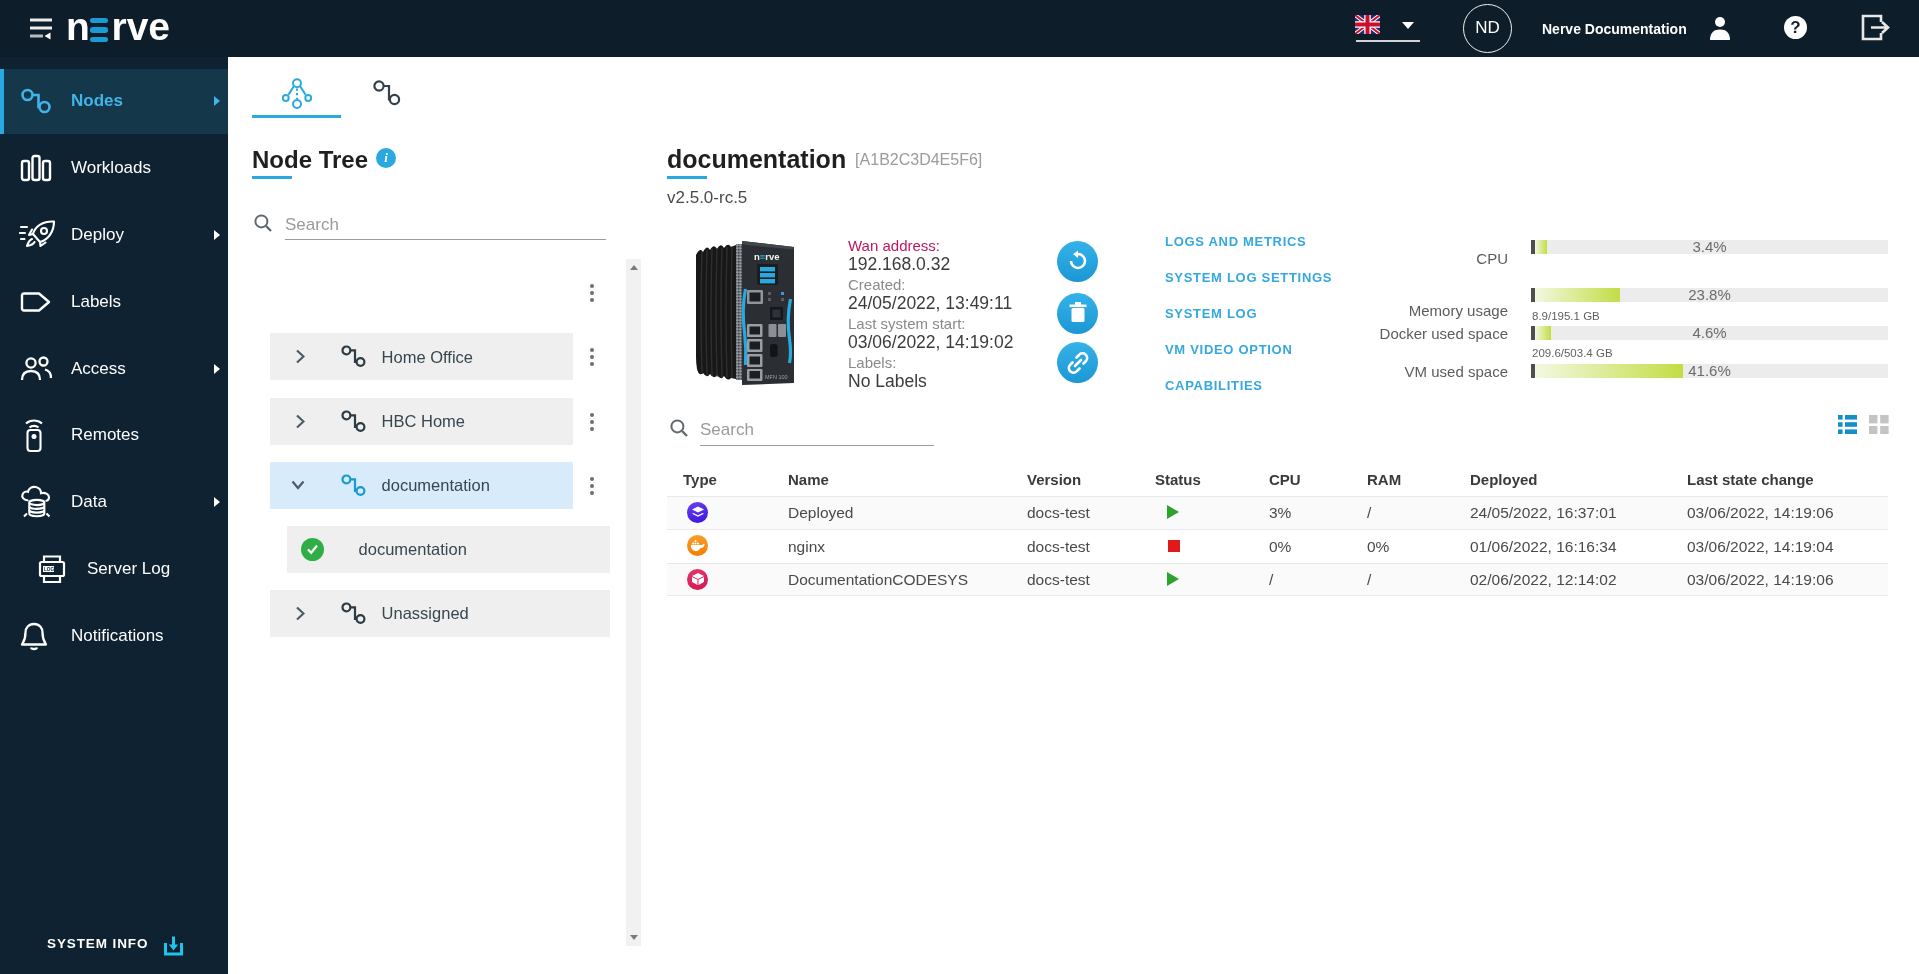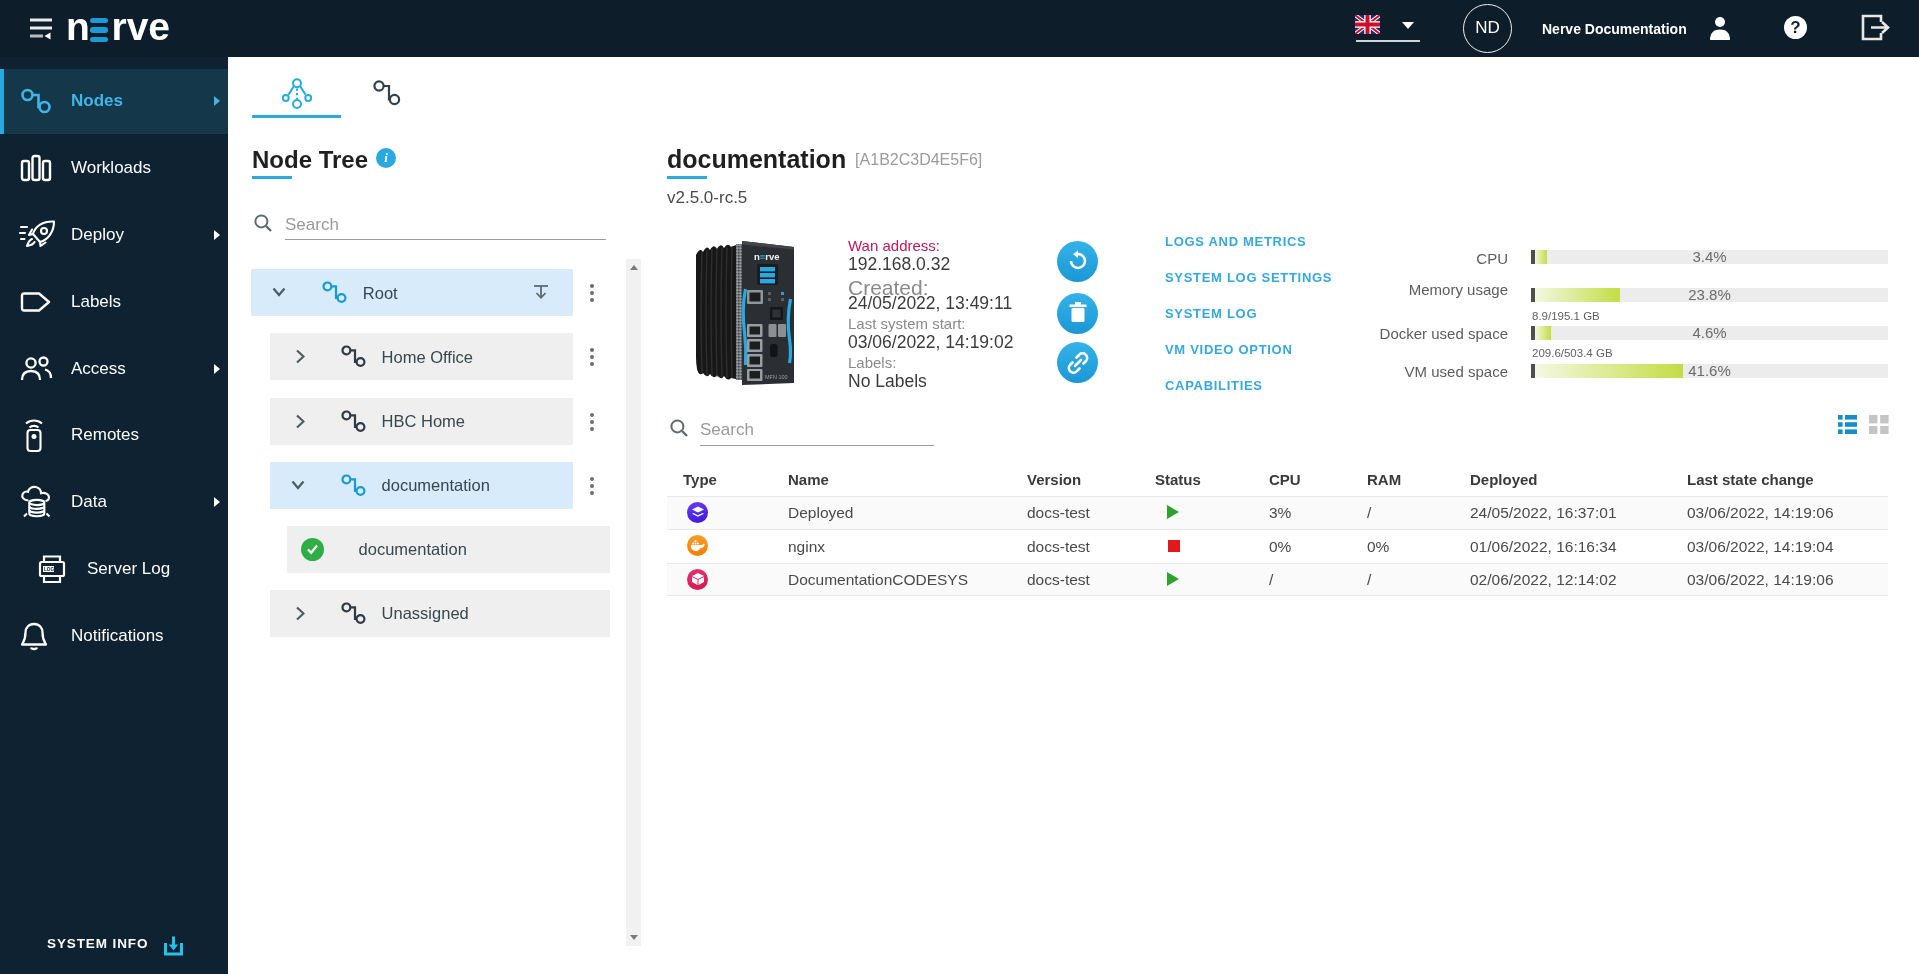--- a/index.html
+++ b/index.html
@@ -224,40 +224,20 @@
   <div class="abs" style="left:24px;top:118.9px;width:40px;height:3.2px;background:#29a9e0;"></div>
   <div class="abs" style="left:148px;top:90.5px;width:20px;height:20px;border-radius:50%;background:#29a9e0;color:#fff;font-size:13px;font-weight:700;text-align:center;line-height:20px;font-family:'Liberation Serif',serif;font-style:italic;">i</div>
 
   <svg class="abs" style="left:25px;top:156px" width="20" height="20" viewBox="0 0 20 20">
     <circle cx="8.4" cy="8.4" r="6" fill="none" stroke="#5f6a6f" stroke-width="2"></circle>
     <path d="M13 13 L18 18" stroke="#5f6a6f" stroke-width="2.4"></path>
   </svg>
   <div class="abs" style="left:57px;top:158px;font-size:17px;color:#9a9a9a;">Search</div>
   <div class="abs" style="left:56.6px;top:182.2px;width:321.7px;height:1px;background:#9c9c9c;"></div>
 
-  <div class="treerow bg-blue" style="left:23px;top:212px;width:322.4px;height:47px;">
-    <svg class="abs" style="left:21px;top:18px" width="14" height="10" viewBox="0 0 14 10">
-        <path d="M1.5 1.5 L7 8 L12.5 1.5" fill="none" stroke="#4b5c66" stroke-width="2.2"></path>
-      </svg>
-    <svg class="abs" style="left:71px;top:12px" width="25" height="23" viewBox="0 0 25 23">
-      <g fill="none" stroke="#189ad2" stroke-width="2.2">
-        <circle cx="5.4" cy="5.4" r="3.9"></circle>
-        <path d="M9.3 5.4 H14 V17 H15.7"></path>
-        <circle cx="19.5" cy="17" r="3.9"></circle>
-      </g>
-    </svg>
-    <span class="tlabel" style="left:111.8px;">Root</span>
-    <svg class="abs" style="left:281px;top:15px" width="18" height="17" viewBox="0 0 18 17">
-      <g fill="none" stroke="#5c6b73" stroke-width="1.8">
-        <path d="M2 2 H16"></path>
-          <path d="M9 2 V13"></path>
-          <path d="M4.5 9 L9 13.8 L13.5 9"></path>
-      </g>
-    </svg>
-  </div>
   <div class="dots3" style="left:362px;top:227px;">
       <i></i>
       <i></i>
       <i></i>
     </div>
 
   <div class="treerow bg-gray" style="left:42px;top:276px;width:303.4px;height:47px;">
     <svg class="abs" style="left:25px;top:16px" width="10" height="15" viewBox="0 0 10 15">
         <path d="M2 1.5 L8.5 7.5 L2 13.5" fill="none" stroke="#4b5c66" stroke-width="2.2"></path>
       </svg>
@@ -394,21 +374,21 @@
       <pattern id="speck" width="3" height="3" patternUnits="userSpaceOnUse">
         <rect width="3" height="3" fill="#777b7f"></rect>
         <rect x="0" y="0" width="1.5" height="1.5" fill="#45494d"></rect>
         <rect x="1.5" y="1.5" width="1.5" height="1.5" fill="#9a9ea2"></rect>
       </pattern>
     </defs>
   </svg>
 
   <div class="abs" style="left:620px;top:180px;font-size:15px;color:#be185d;">Wan address:</div>
   <div class="abs" style="left:620px;top:197px;font-size:17.5px;color:#3c3c3c;">192.168.0.32</div>
-  <div class="abs" style="left:620px;top:219px;font-size:21px;color:#8a8a8a;">Created:</div>
+  <div class="abs" style="left:620px;top:219px;font-size:15px;color:#8a8a8a;">Created:</div>
   <div class="abs" style="left:620px;top:236px;font-size:17.5px;color:#3c3c3c;">24/05/2022, 13:49:11</div>
   <div class="abs" style="left:620px;top:258px;font-size:15px;color:#8a8a8a;">Last system start:</div>
   <div class="abs" style="left:620px;top:275px;font-size:17.5px;color:#3c3c3c;">03/06/2022, 14:19:02</div>
   <div class="abs" style="left:620px;top:297px;font-size:15px;color:#8a8a8a;">Labels:</div>
   <div class="abs" style="left:620px;top:314px;font-size:17.5px;color:#3c3c3c;">No Labels</div>
 
   <div class="circbtn" style="top:183.5px;">
     <svg width="22" height="22" viewBox="0 0 22 22">
       <g transform="translate(22,0) scale(-1,1)">
         <path d="M18 11 A7 7 0 1 1 11 4" fill="none" stroke="#fff" stroke-width="2.6"></path>
@@ -433,26 +413,26 @@
     </svg>
   </div>
 
   <div class="link" style="left:937px;top:177px;">LOGS AND METRICS</div>
   <div class="link" style="left:937px;top:213px;">SYSTEM LOG SETTINGS</div>
   <div class="link" style="left:937px;top:249px;">SYSTEM LOG</div>
   <div class="link" style="left:937px;top:285px;">VM VIDEO OPTION</div>
   <div class="link" style="left:937px;top:321px;">CAPABILITIES</div>
 
   <div class="statlbl" style="left:1120px;top:192.5px;">CPU</div>
-  <div class="bar" style="top:193px;">
+  <div class="bar" style="top:183px;">
       <div class="tick"></div>
       <div class="fill" style="width:12px;"></div>
       <div class="pct">3.4%</div>
     </div>
-  <div class="statlbl" style="left:1120px;top:224px;">Memory usage</div>
+  <div class="statlbl" style="left:1120px;top:245px;">Memory usage</div>
   <div class="bar" style="top:231px;">
       <div class="tick"></div>
       <div class="fill" style="width:85px;"></div>
       <div class="pct">23.8%</div>
     </div>
   <div class="gbtxt" style="top:252.5px;">8.9/195.1 GB</div>
   <div class="statlbl" style="left:1120px;top:268px;">Docker used space</div>
   <div class="bar" style="top:268.5px;">
       <div class="tick"></div>
       <div class="fill" style="width:16.4px;"></div>

